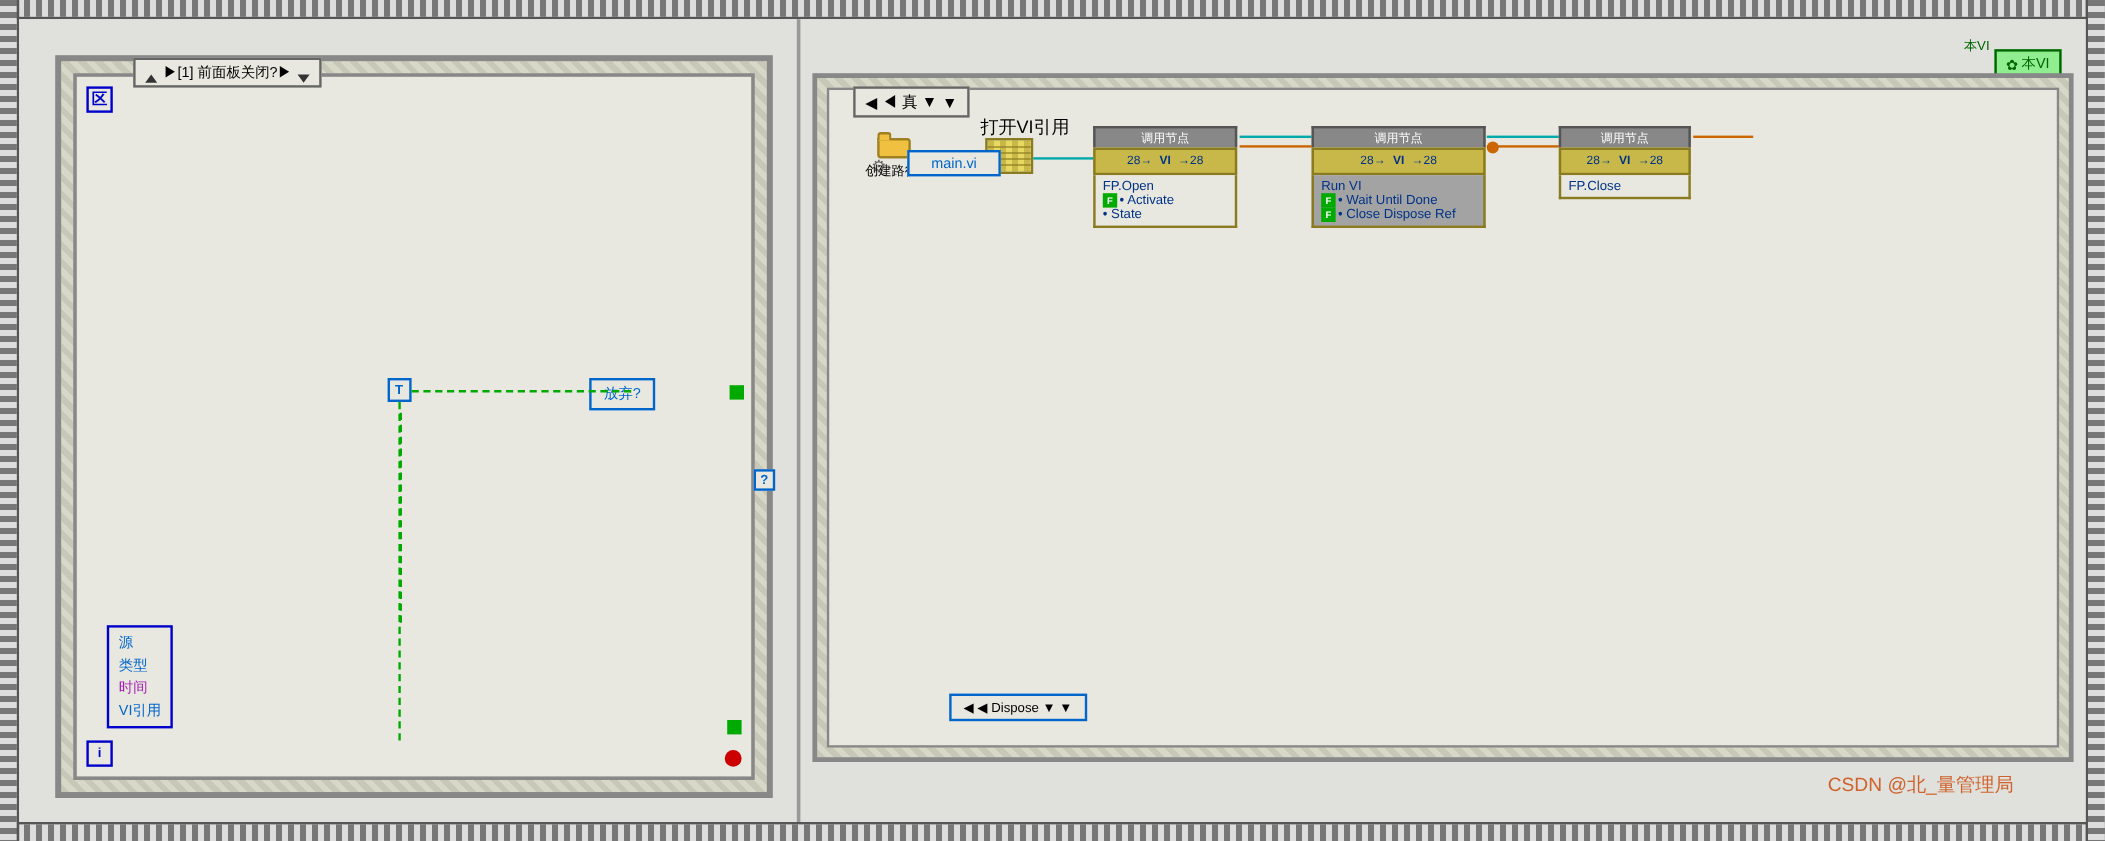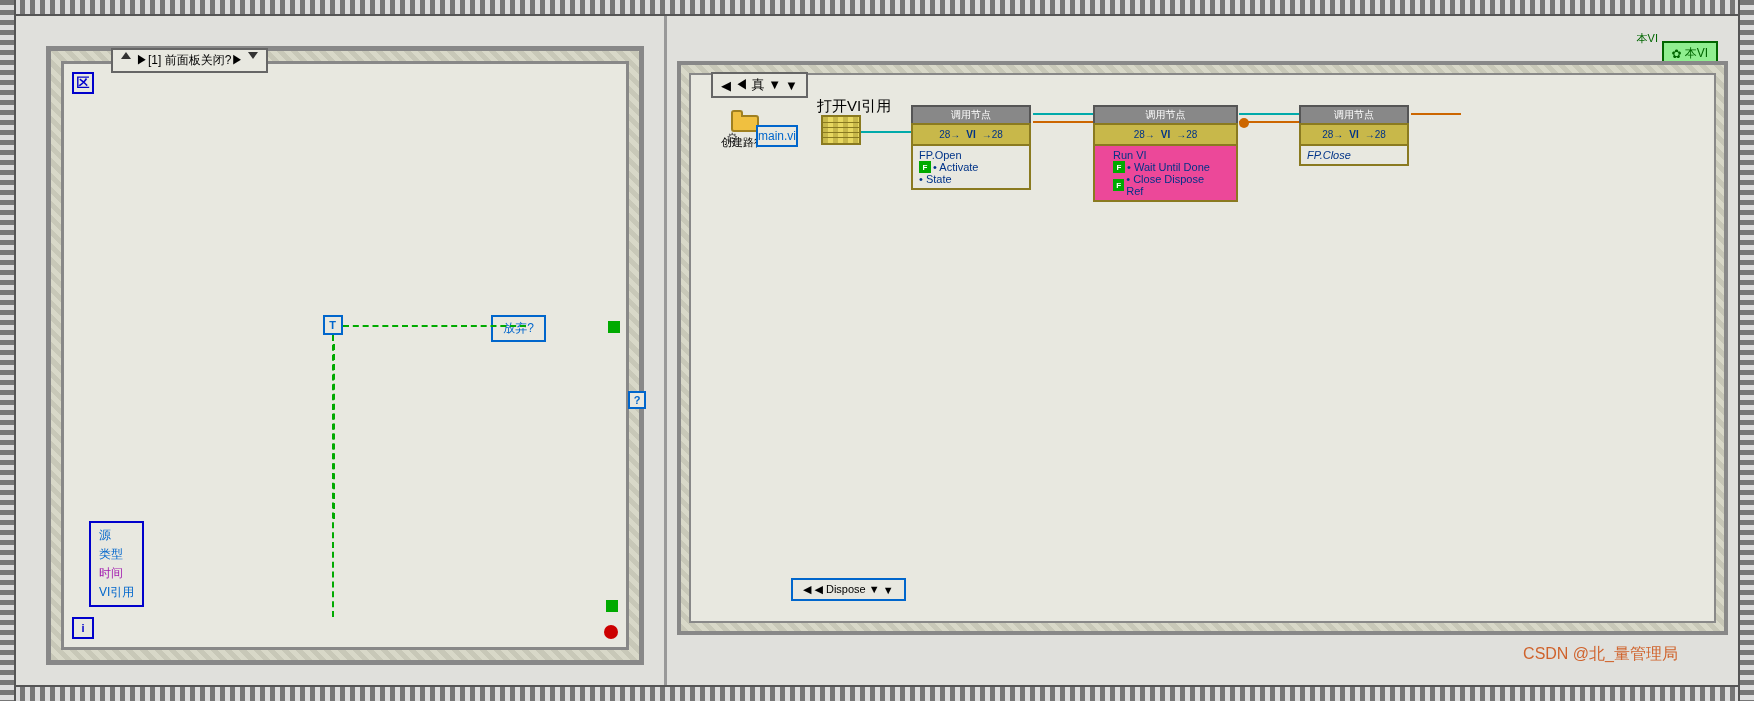--- a/index.html
+++ b/index.html
@@ -74,21 +74,21 @@
 
         <div style="position:absolute;bottom:8px;right:8px;width:14px;height:14px;
           background:#cc0000;border-radius:50%;"></div>
 
         <div style="position:absolute;bottom:35px;right:8px;width:12px;height:12px;
           background:#00aa00;"></div>
 
       </div>
 
       <div style="position:absolute;top:-3px;left:60px;
-        display:flex;align-items:flex-start;background:#e8e8e0;
+        display:flex;align-items:flex-end;background:#e8e8e0;
         border:2px solid #666;padding:2px 8px;gap:5px;z-index:20;">
         <div style="width:0;height:0;border-left:5px solid transparent;border-right:5px solid transparent;border-bottom:7px solid #333;"></div>
         <span>▶[1] 前面板关闭?▶</span>
         <div style="width:0;height:0;border-left:5px solid transparent;border-right:5px solid transparent;border-top:7px solid #333;"></div>
       </div>
     </div>
 
     <div style="position:absolute;top:calc(30px + 10px + (50%));right:18px;
       width:18px;height:18px;
       border:2px solid #0066cc;background:#e8e8e0;
@@ -141,21 +141,21 @@
           border:2px solid #8a7a20;
           background:repeating-linear-gradient(90deg,#c8b84a 0px,#c8b84a 5px,#e8d860 5px,#e8d860 10px);">
 
           <div style="position:absolute;top:5px;left:0;right:0;height:1px;background:#8a7a20;"></div>
           <div style="position:absolute;top:10px;left:0;right:0;height:1px;background:#8a7a20;"></div>
           <div style="position:absolute;top:15px;left:0;right:0;height:1px;background:#8a7a20;"></div>
           <div style="position:absolute;top:20px;left:0;right:0;height:1px;background:#8a7a20;"></div>
         </div>
 
         <div style="position:absolute;top:50px;left:65px;
-          border:2px solid #0066cc;background:#e8e8e0;padding:2px 0;
+          border:2px solid #0066cc;background:#e8e8e0;padding:2px 18px;
           color:#0066cc;font-size:12px;">main.vi</div>
 
         <div style="position:absolute;top:56px;left:170px;height:2px;width:50px;background:#00aaaa;"></div>
 
         <div style="position:absolute;top:30px;left:220px;width:120px;">
 
           <div style="background:#888;color:white;font-size:10px;padding:1px 4px;text-align:center;border:2px solid #555;border-bottom:none;">调用节点</div>
 
           <div style="border:2px solid #8a7a20;background:#c8b84a;display:flex;align-items:center;justify-content:center;padding:3px 5px;gap:2px;">
             <span style="font-size:10px;color:#003388;">28→</span>
@@ -180,21 +180,21 @@
         <div style="position:absolute;top:30px;left:402px;width:145px;">
 
           <div style="background:#888;color:white;font-size:10px;padding:1px 4px;text-align:center;border:2px solid #555;border-bottom:none;">调用节点</div>
 
           <div style="border:2px solid #8a7a20;background:#c8b84a;display:flex;align-items:center;justify-content:center;padding:3px 5px;gap:2px;">
             <span style="font-size:10px;color:#003388;">28→</span>
             <div style="font-size:10px;background:#c8b84a;padding:1px 4px;color:#003388;font-weight:bold;">VI</div>
             <span style="font-size:10px;color:#003388;">→28</span>
           </div>
 
-          <div style="border:2px solid #8a7a20;border-top:none;background:#ec4899;padding:3px 18px;">
+          <div style="border:2px solid #8a7a20;border-top:none;background:#a3a3a3;padding:3px 6px;">
             <div style="color:#003388;font-size:11px;">Run VI</div>
             <div style="display:flex;align-items:center;gap:2px;color:#003388;font-size:11px;">
               <div style="width:12px;height:12px;background:#00aa00;color:white;font-size:8px;font-weight:bold;display:flex;align-items:center;justify-content:center;">F</div>
               <span>• Wait Until Done</span>
             </div>
             <div style="display:flex;align-items:center;gap:2px;color:#003388;font-size:11px;">
               <div style="width:12px;height:12px;background:#00aa00;color:white;font-size:8px;font-weight:bold;display:flex;align-items:center;justify-content:center;">F</div>
               <span>• Close Dispose Ref</span>
             </div>
           </div>
@@ -209,21 +209,21 @@
 
           <div style="background:#888;color:white;font-size:10px;padding:1px 4px;text-align:center;border:2px solid #555;border-bottom:none;">调用节点</div>
 
           <div style="border:2px solid #8a7a20;background:#c8b84a;display:flex;align-items:center;justify-content:center;padding:3px 5px;gap:2px;">
             <span style="font-size:10px;color:#003388;">28→</span>
             <div style="font-size:10px;background:#c8b84a;padding:1px 4px;color:#003388;font-weight:bold;">VI</div>
             <span style="font-size:10px;color:#003388;">→28</span>
           </div>
 
           <div style="border:2px solid #8a7a20;border-top:none;background:#e8e8e0;padding:3px 6px;">
-            <div style="color:#003388;font-size:11px;font-style:italic;">FP.Close</div>
+            <div style="color:#003388;font-size:11px;">FP.Close</div>
           </div>
         </div>
 
         <div style="position:absolute;top:38px;left:720px;height:2px;width:50px;background:#cc6600;"></div>
 
         <div style="position:absolute;bottom:20px;left:100px;
           border:2px solid #0066cc;background:#e8e8e0;padding:3px 10px;
           font-size:11px;color:#000;display:flex;align-items:center;gap:3px;">
           <span>◀</span>
           <span>◀ Dispose ▼</span>

